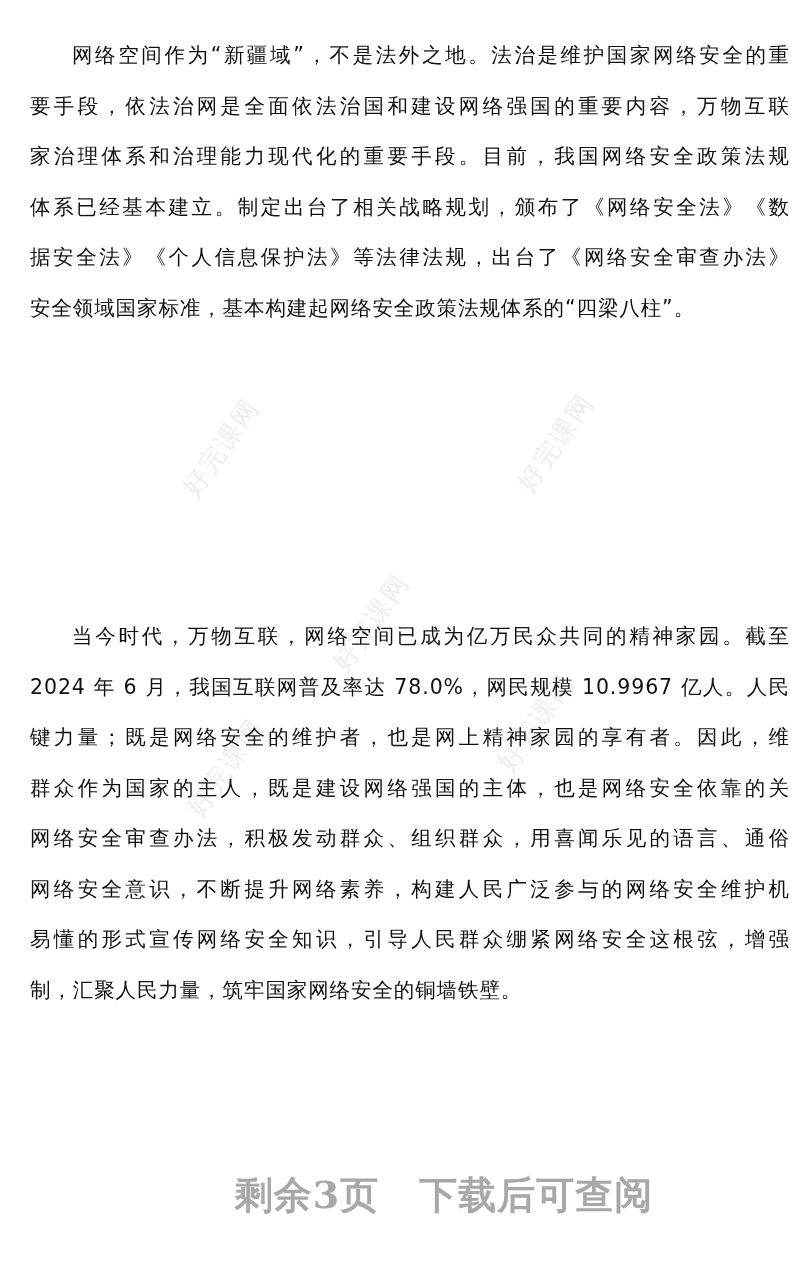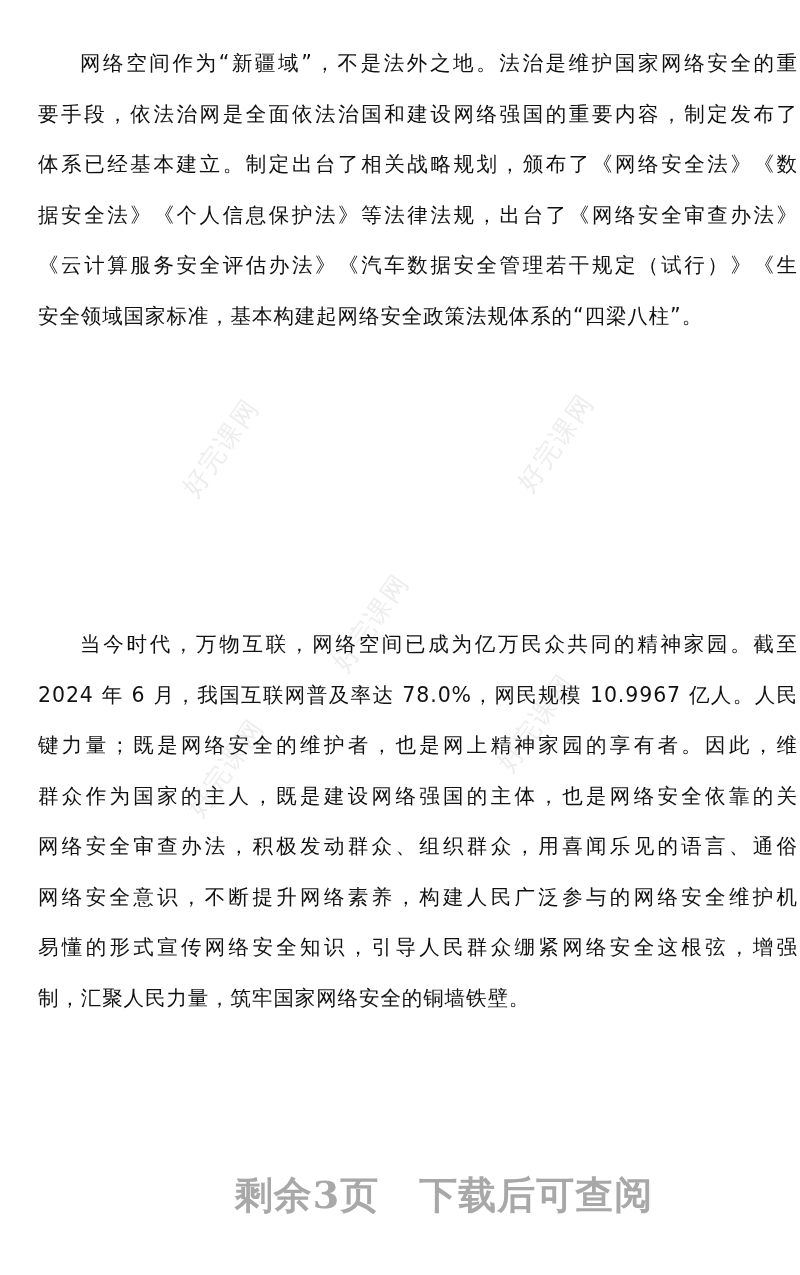--- a/index.html
+++ b/index.html
@@ -18,21 +18,21 @@
     .page {
       position: absolute;
       left: 0; top: 0;
       width: 800px;
       height: 1275px;
     }
     .para {
       position: absolute;
       left: 22px;
       width: 760px;
-      margin: 16px;
+      margin: 8px;
       font-size: 20.5px;
       line-height: 50.5px;
       letter-spacing: 0.9px;
       text-align: justify;
       text-indent: 42px;
       word-break: break-all;
     }
     #para1 { top: 22px; }
     #para2 { top: 603px; }
     .line {
@@ -76,24 +76,24 @@
 <div class="page">
 
   <div class="watermark" style="left:165px; top:430px;">好完课网</div>
   <div class="watermark" style="left:500px; top:425px;">好完课网</div>
   <div class="watermark" style="left:315px; top:605px;">好完课网</div>
   <div class="watermark" style="left:170px; top:750px;">好完课网</div>
   <div class="watermark" style="left:480px; top:705px;">好完课网</div>
 
   <div class="para" id="para1">
     <span class="line first">网络空间作为“新疆域”，不是法外之地。法治是维护国家网络安全的重</span>
-    <span class="line">要手段，依法治网是全面依法治国和建设网络强国的重要内容，制定发布了</span>
+    <span class="line">要手段，依法治网是全面依法治国和建设网络强国的重要内容，万物互联</span>
+    <span class="line">家治理体系和治理能力现代化的重要手段。目前，我国网络安全政策法规</span>
     <span class="line">体系已经基本建立。制定出台了相关战略规划，颁布了《网络安全法》《数</span>
     <span class="line">据安全法》《个人信息保护法》等法律法规，出台了《网络安全审查办法》</span>
-    <span class="line">《云计算服务安全评估办法》《汽车数据安全管理若干规定（试行）》《生</span>
     <span class="line last">安全领域国家标准，基本构建起网络安全政策法规体系的“四梁八柱”。</span>
   </div>
 
   <div class="para" id="para2">
     <span class="line first">当今时代，万物互联，网络空间已成为亿万民众共同的精神家园。截至</span>
     <span class="line">2024 年 6 月，我国互联网普及率达 78.0%，网民规模 10.9967 亿人。人民</span>
     <span class="line">键力量；既是网络安全的维护者，也是网上精神家园的享有者。因此，维</span>
     <span class="line">群众作为国家的主人，既是建设网络强国的主体，也是网络安全依靠的关</span>
     <span class="line">网络安全审查办法，积极发动群众、组织群众，用喜闻乐见的语言、通俗</span>
     <span class="line">网络安全意识，不断提升网络素养，构建人民广泛参与的网络安全维护机</span>

